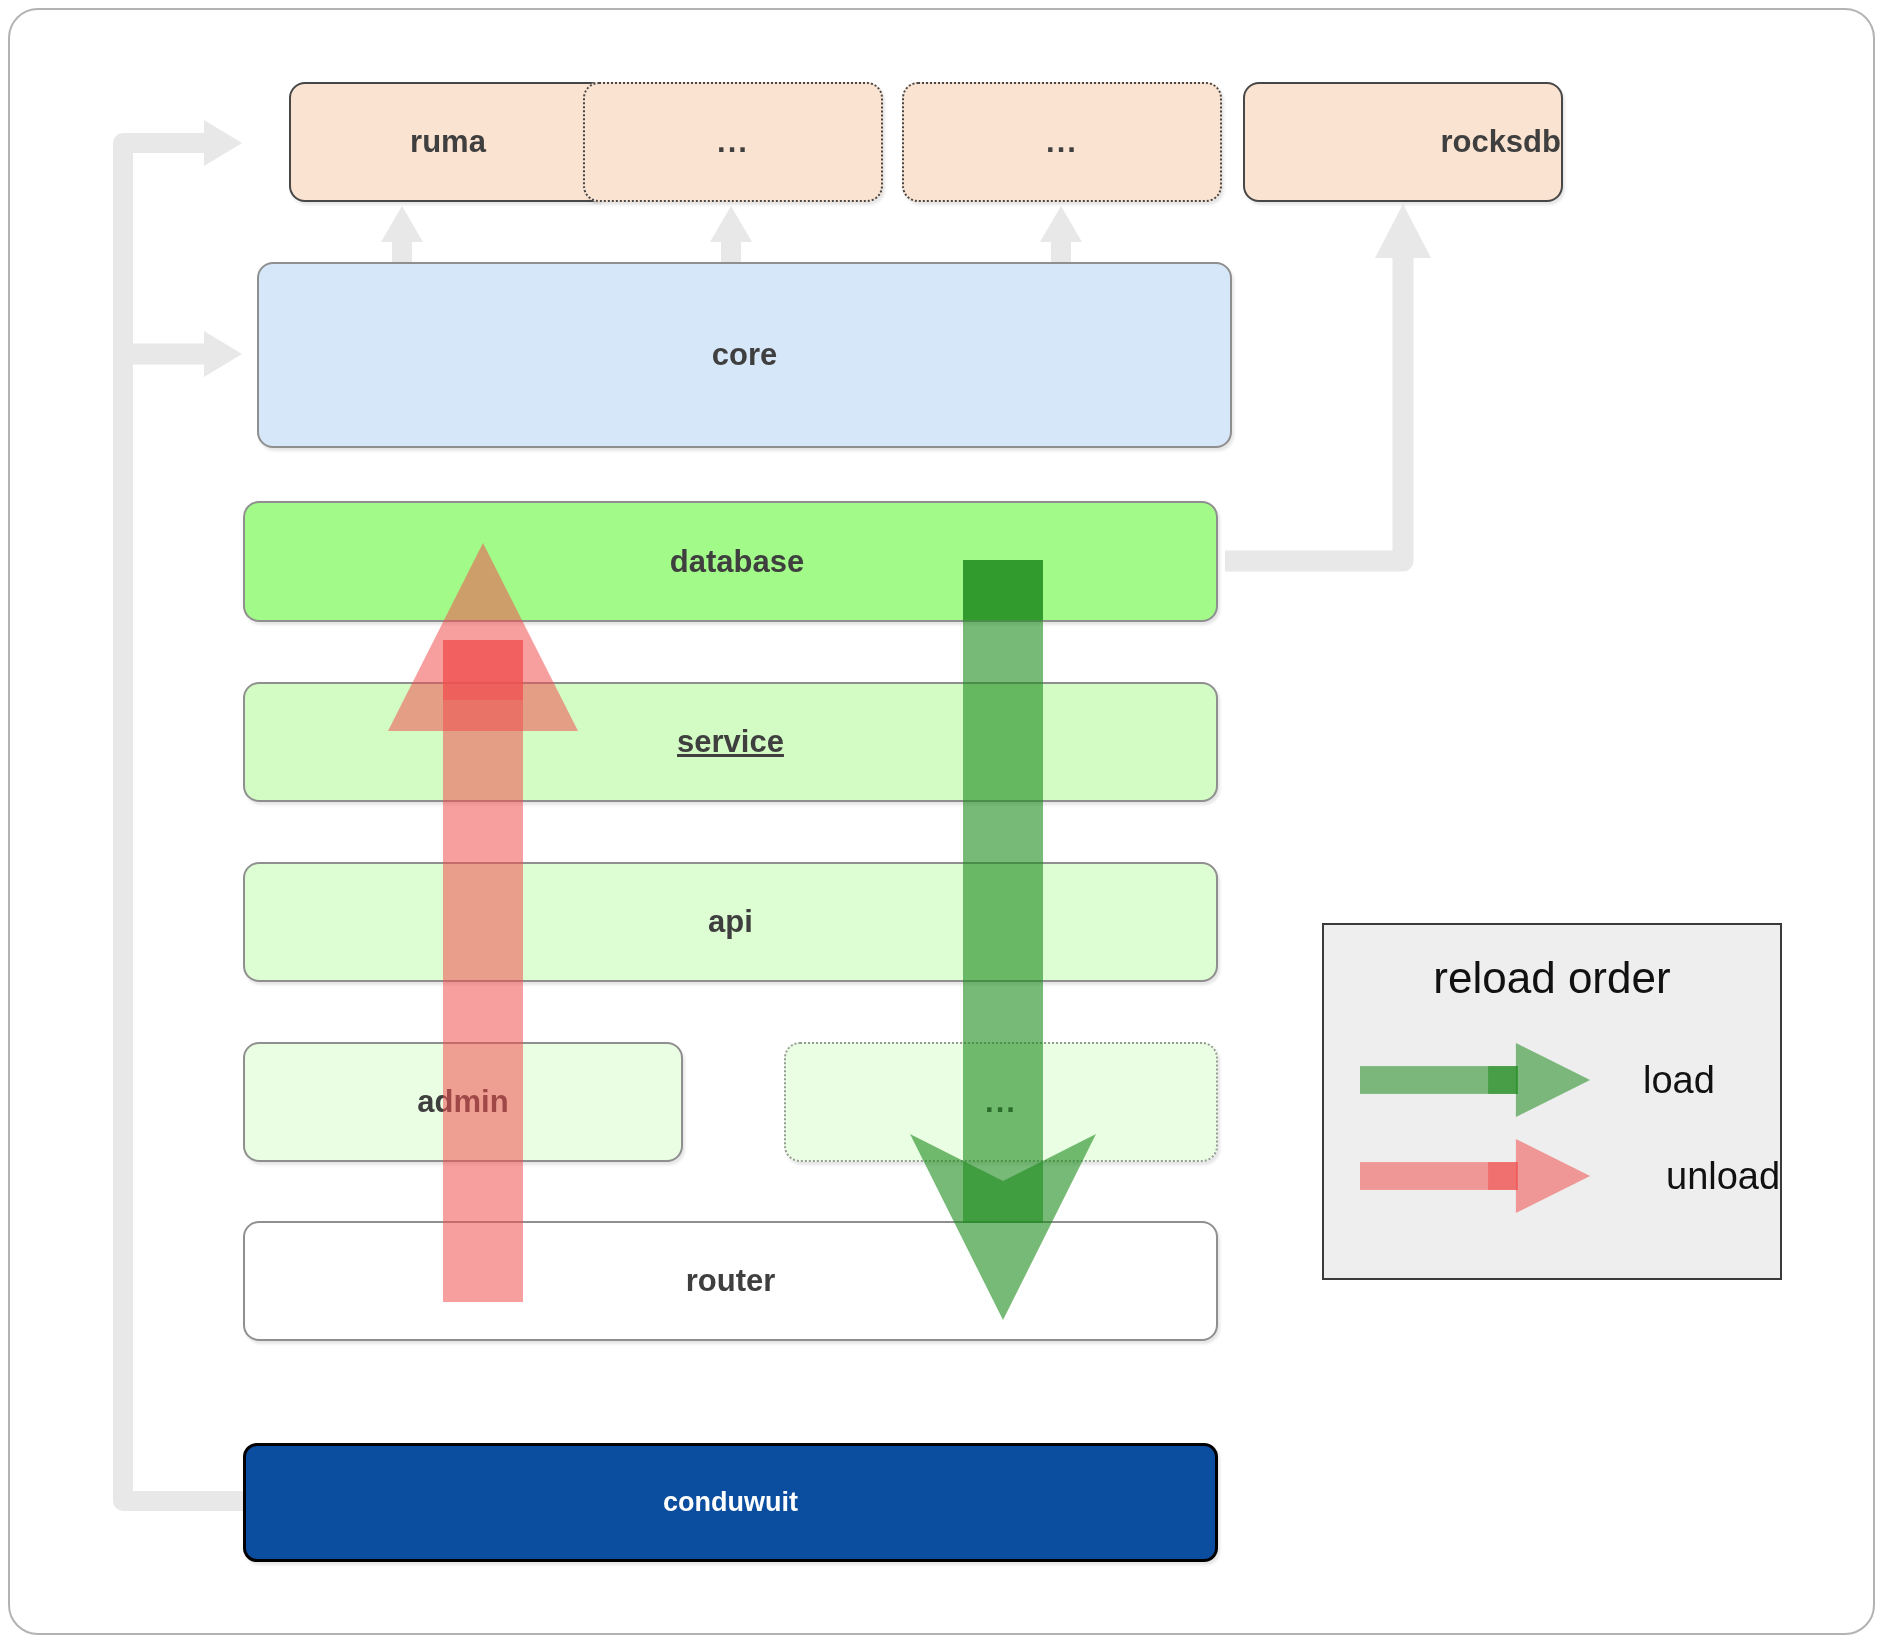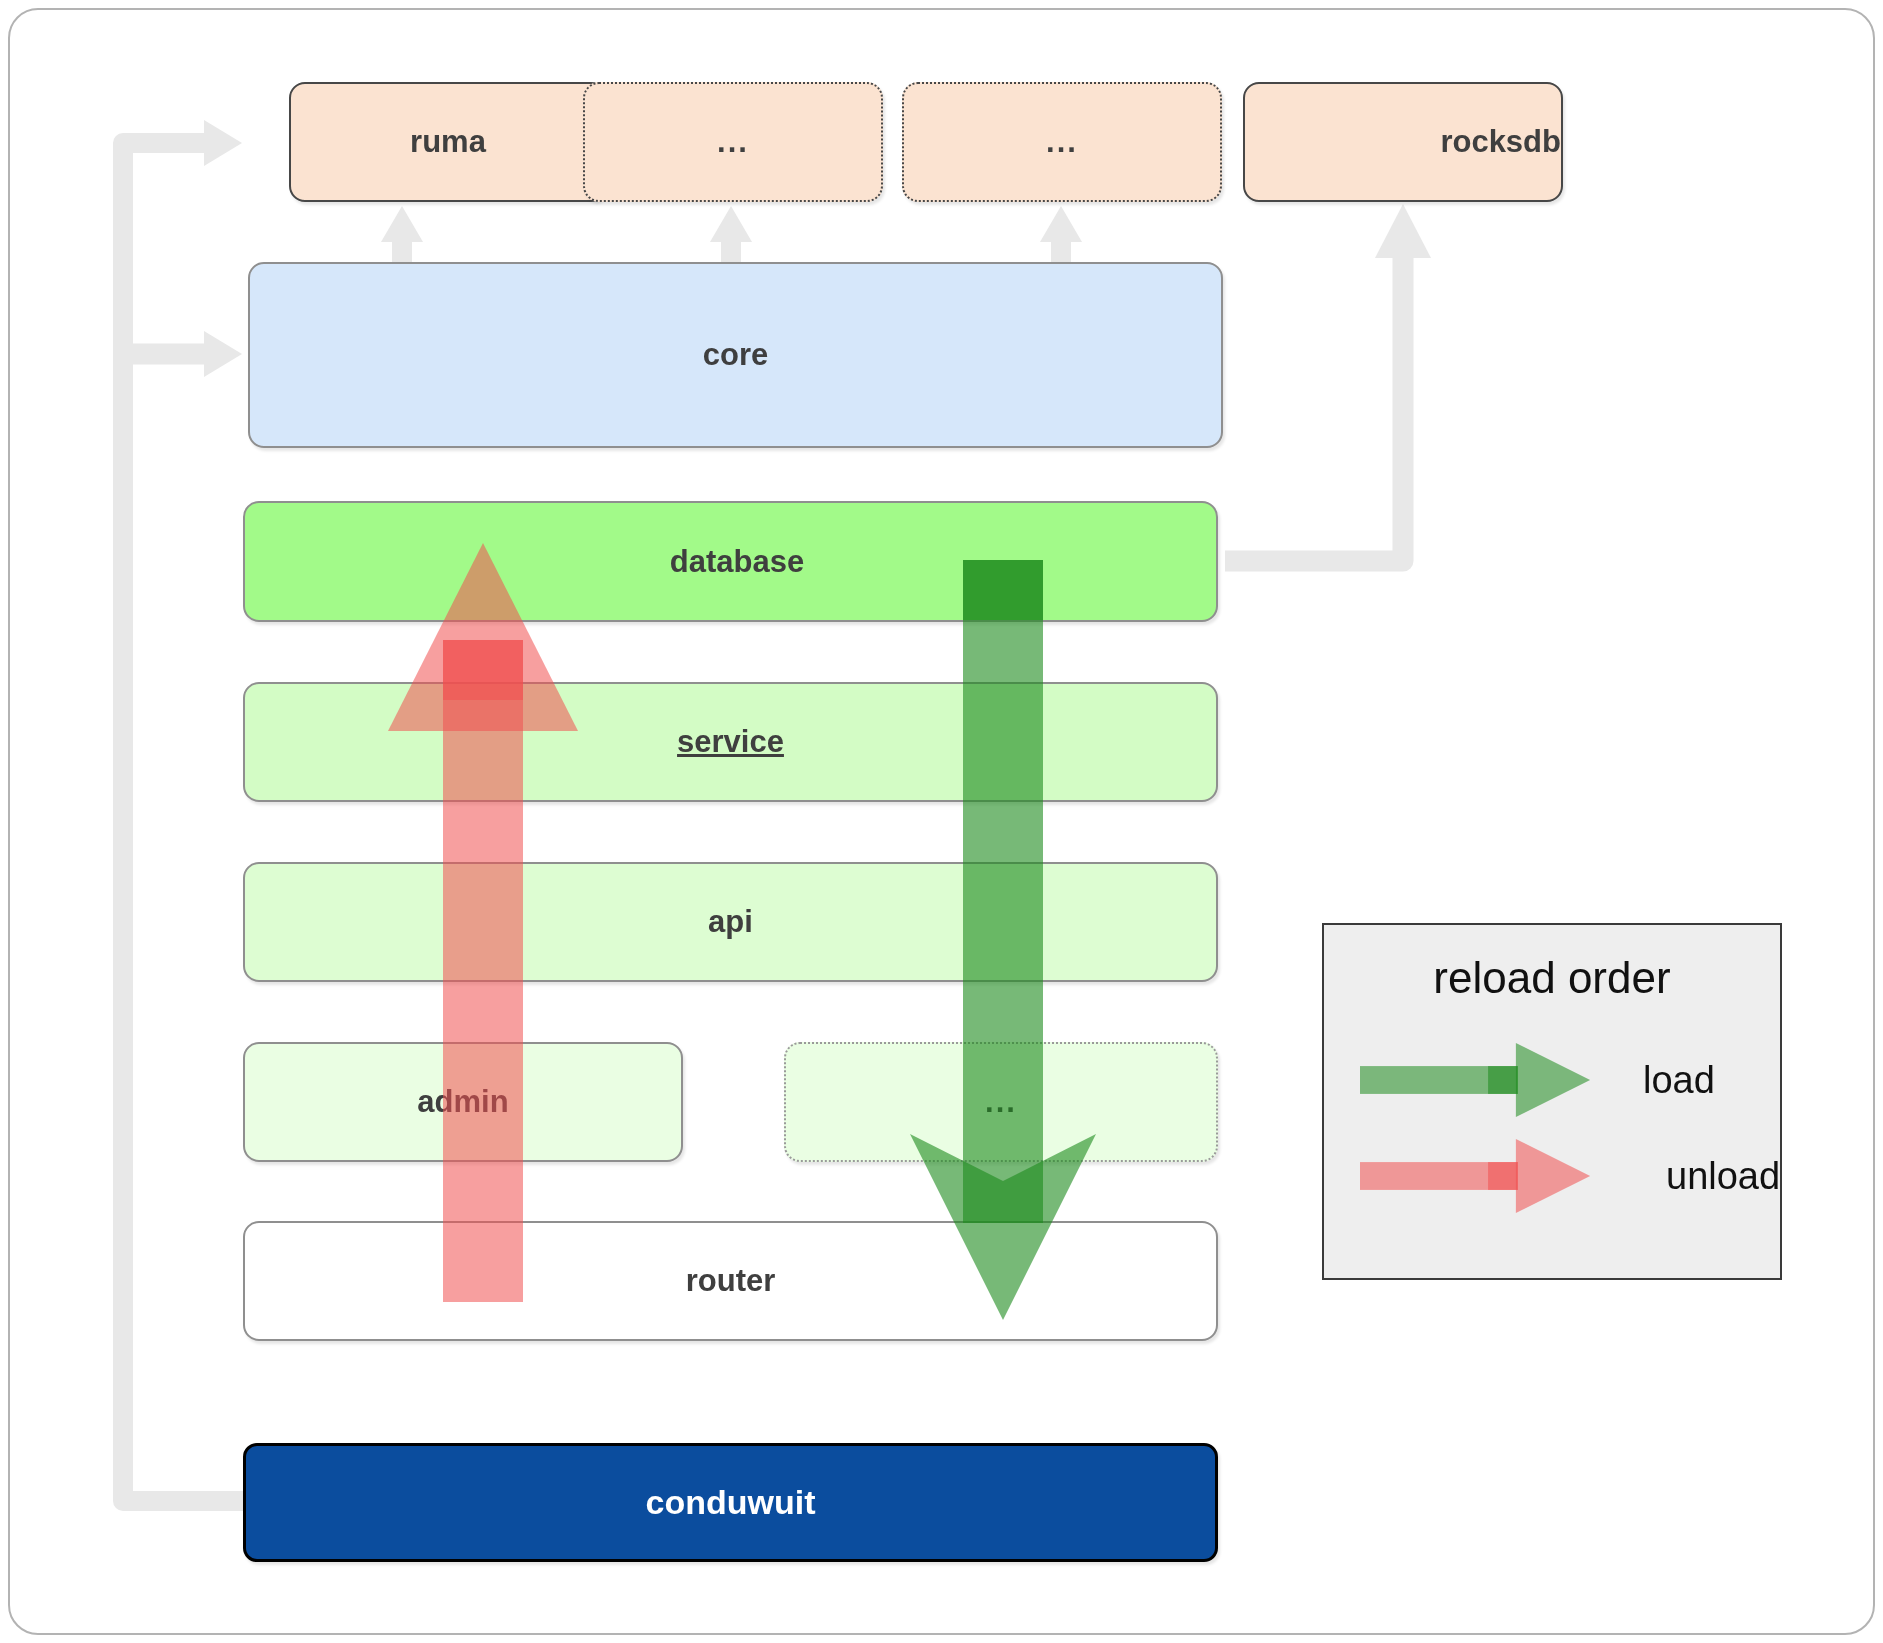--- a/index.html
+++ b/index.html
@@ -13,30 +13,30 @@
        color:#3f3f3f;z-index:2;box-shadow:2px 3px 3px rgba(0,0,0,0.10);}
   .peach{background:#fbe3d1;border:2px solid #474747;}
   .peach.dotted{border:2px dotted #474747;}
   .gray-border{border:2px solid #8f8f8f;}
   .dots-label{font-weight:700;letter-spacing:2px;}
   
   #b-ruma    {left:243px;top:82px;  width:318px;height:120px;margin-left:46px;}
   #b-dots1   {left:583px;top:82px;  width:300px;height:120px;}
   #b-dots2   {left:902px;top:82px;  width:320px;height:120px;}
   #b-rocksdb {left:1243px;top:82px; width:320px;height:120px;justify-content:flex-end;}
-  #b-core    {left:248px;top:262px; width:975px;height:186px;background:#d6e7fa;}
+  #b-core    {left:257px;top:262px; width:975px;height:186px;background:#d6e7fa;}
   #b-database{left:243px;top:501px; width:975px;height:121px;background:#a2fa89;padding-left:13px;}
   #b-service {left:243px;top:682px; width:975px;height:120px;background:#d3fcc5;text-decoration:underline;}
   #b-api     {left:243px;top:862px; width:975px;height:120px;background:#ddfdd2;text-align:right;}
   #b-admin   {left:243px;top:1042px;width:440px;height:120px;background:#eafee3;}
   #b-dots3   {left:784px;top:1042px;width:434px;height:120px;background:#eafee3;
               border:2px dotted #9a9a9a;}
   #b-router  {left:243px;top:1221px;width:975px;height:120px;background:#ffffff;}
   #b-conduwuit{left:243px;top:1443px;width:975px;height:119px;background:#0b4d9e;
-              border:3px solid #000;color:#fff;font-weight:700;font-size:34px;border-radius:14px;}
+              border:3px solid #000;color:#fff;font-weight:700;font-size:27px;border-radius:14px;}
   
   #legend{position:absolute;left:1322px;top:923px;width:460px;height:357px;
           background:#eeeeee;border:2px solid #3a3a3a;box-sizing:border-box;z-index:2;padding-left:48px;}
   #legend-title{position:absolute;left:0;top:28px;width:100%;text-align:center;
           font-size:44px;color:#111;font-weight:400;}
   .legend-row{position:absolute;left:36px;display:flex;align-items:center;}
   #legend-row-load{top:113px;gap:9px;}
   #legend-row-unload{top:209px;gap:32px;}
   .legend-row svg{width:232px;height:84px;flex:0 0 auto;}
   .legend-label{font-size:38px;color:#111;margin-left:42px;font-weight:400;}

